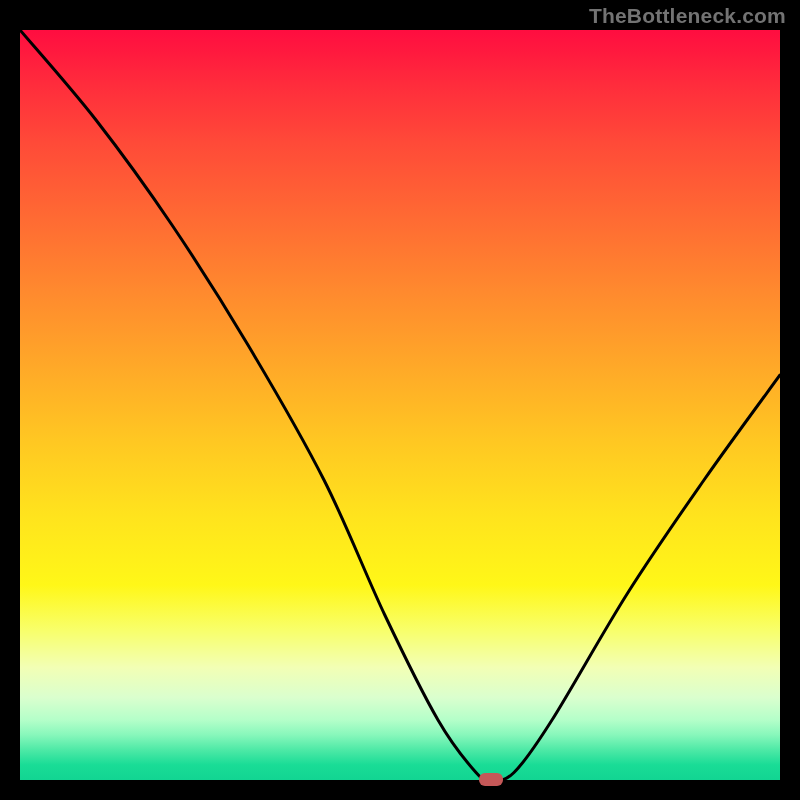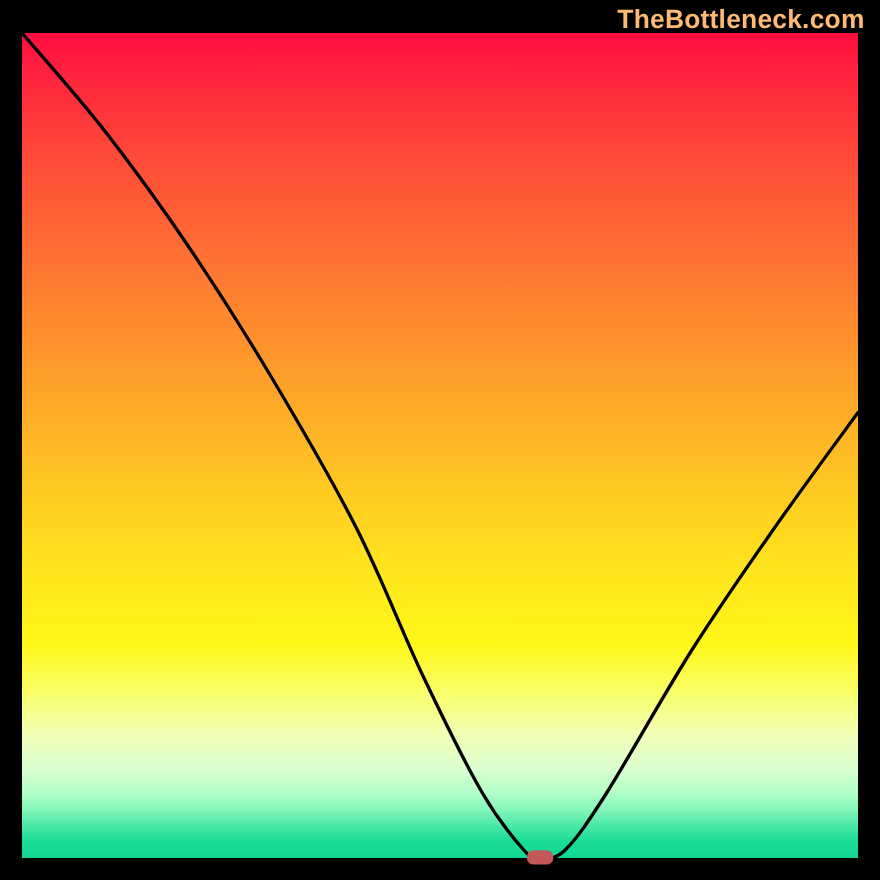--- a/index.html
+++ b/index.html
@@ -16,22 +16,22 @@
     left: 0;
     top: 0;
     width: 800px;
     height: 800px;
     background: #000;
   }
   .watermark {
     position: absolute;
     top: 4px;
     right: 14px;
-    color: #fdba74;
-    font-size: 24px;
+    color: #737373;
+    font-size: 21px;
     font-weight: 600;
     letter-spacing: 0.2px;
   }
   .plot {
     position: absolute;
     left: 20px;
     top: 30px;
     width: 760px;
     height: 750px;
     background: linear-gradient(

